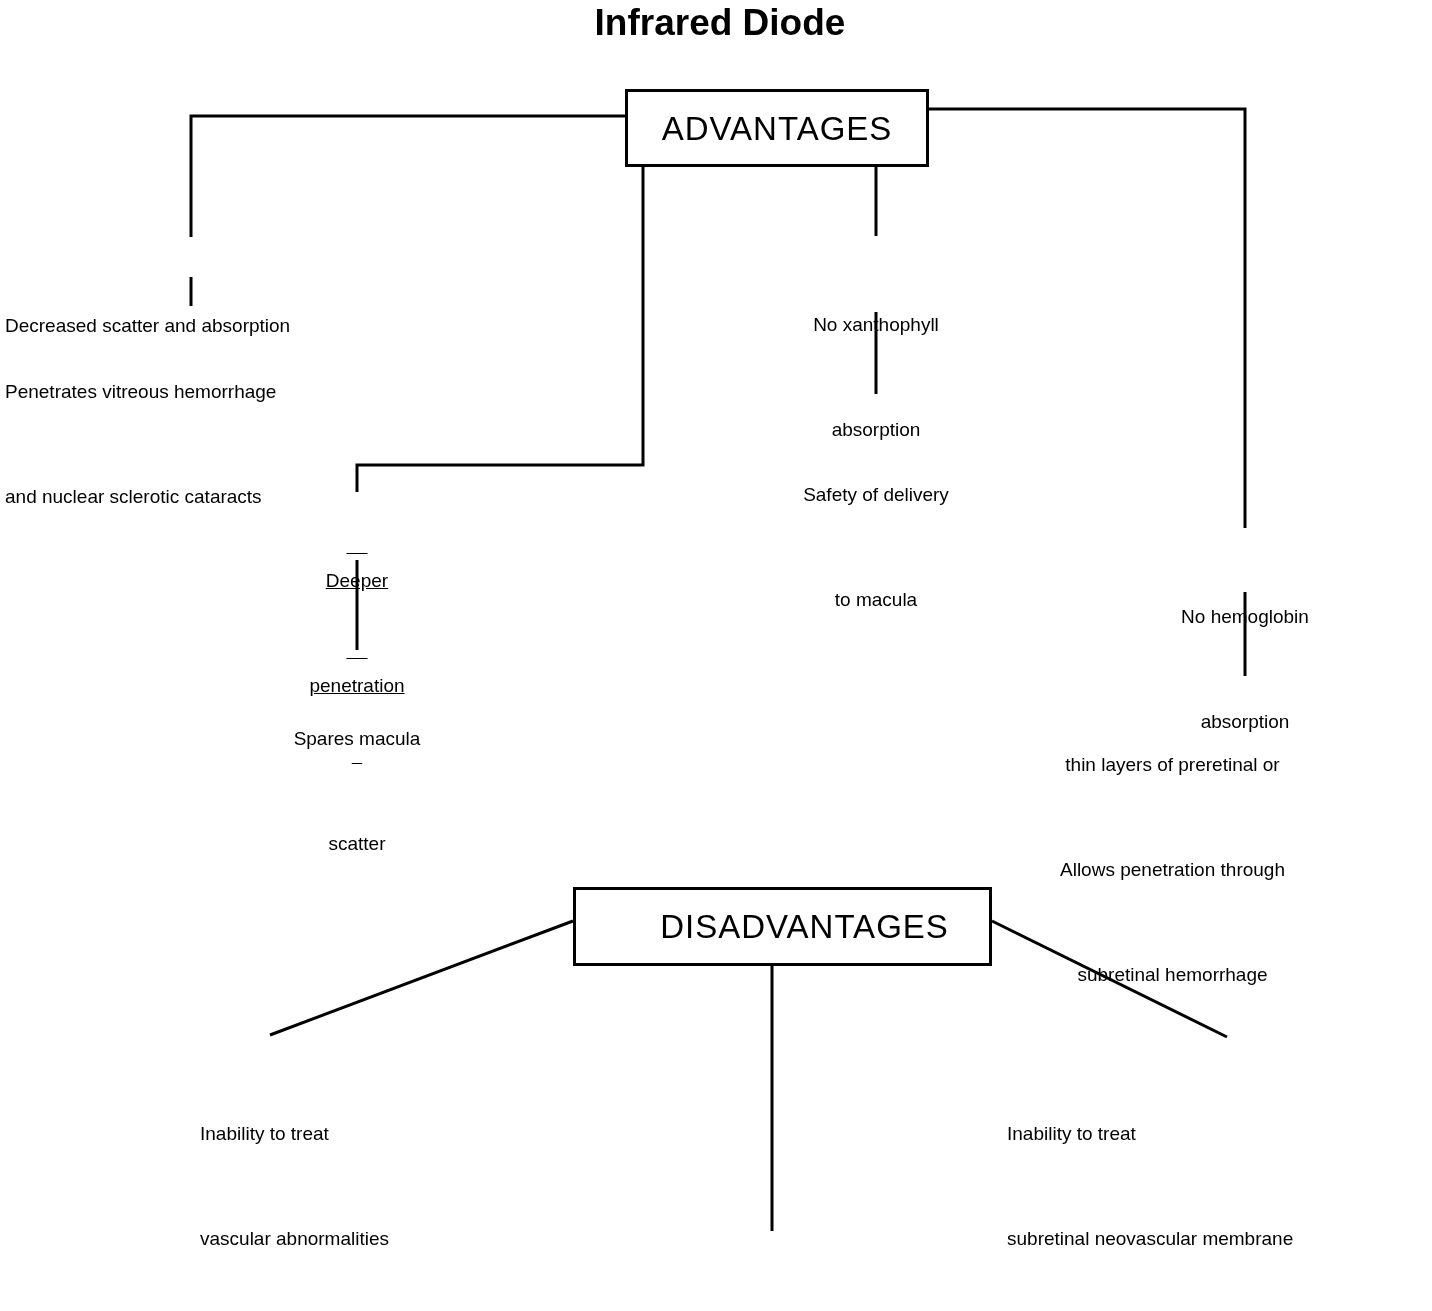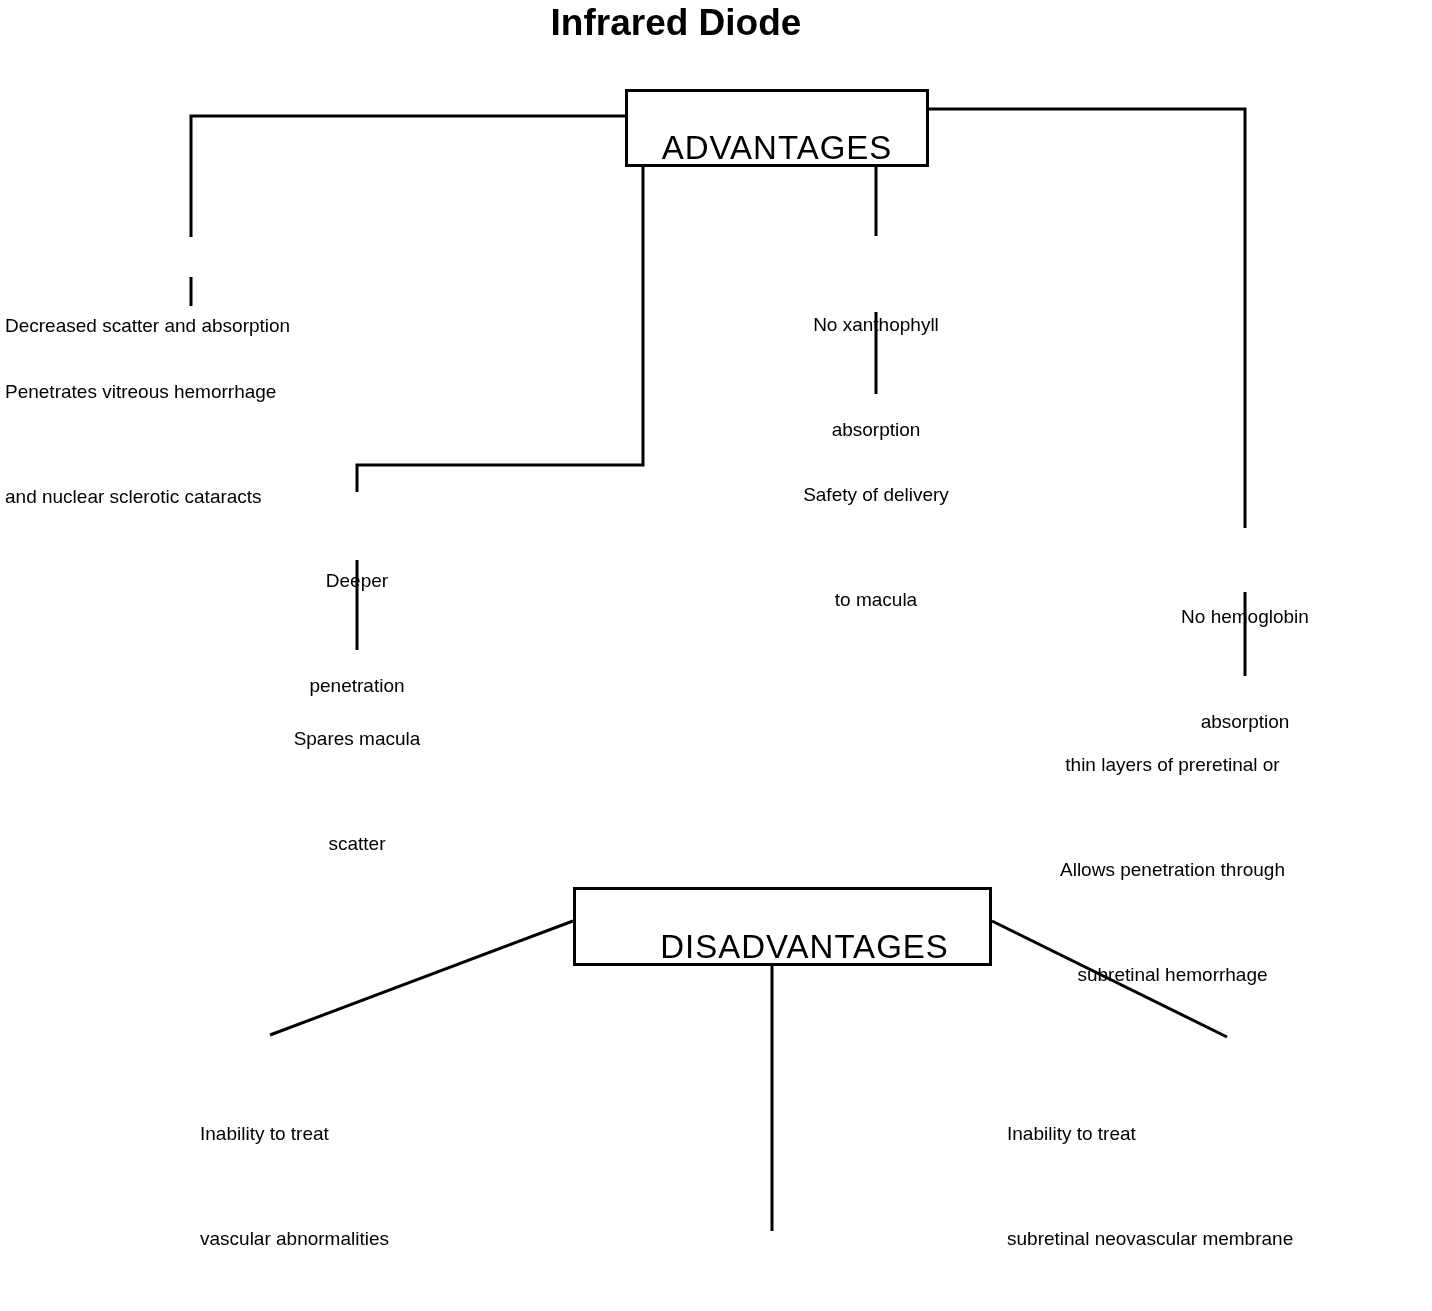--- a/index.html
+++ b/index.html
@@ -28,28 +28,29 @@
   }
   .title {
     position: absolute;
     left: 0;
     top: 2px;
     width: 1352px;
     text-align: center;
     font-size: 37px;
     font-weight: bold;
     letter-spacing: 0px;
+    padding-left: 44px;
   }
   .node-box {
     position: absolute;
     border: 3px solid #000000;
     background: #ffffff;
     box-sizing: border-box;
     display: flex;
-    align-items: flex-end;
+    align-items: center;
     justify-content: center;
   }
   .node-box .box-label {
     font-size: 33px;
     letter-spacing: 1px;
     line-height: 1;
   }
   #box-advantages {
     left: 625px;
     top: 89px;
@@ -110,21 +111,21 @@
 
   <div class="leaf left" style="left:5px; top:238px; width:470px;">
     <div>Decreased scatter and absorption</div>
   </div>
 
   <div class="leaf left" style="left:5px; top:304px; width:500px;">
     <div>Penetrates vitreous hemorrhage</div>
     <div>and nuclear sclerotic cataracts</div>
   </div>
 
-  <div class="leaf center" style="left:207px; top:493px; width:300px;">
+  <div class="leaf center" style="left:207px; top:493px; width:300px;text-decoration:underline;">
     <div>Deeper</div>
     <div>penetration</div>
   </div>
 
   <div class="leaf center" style="left:207px; top:651px; width:300px;">
     <div>Spares macula</div>
     <div>scatter</div>
   </div>
 
   <div class="leaf center" style="left:726px; top:237px; width:300px;">

